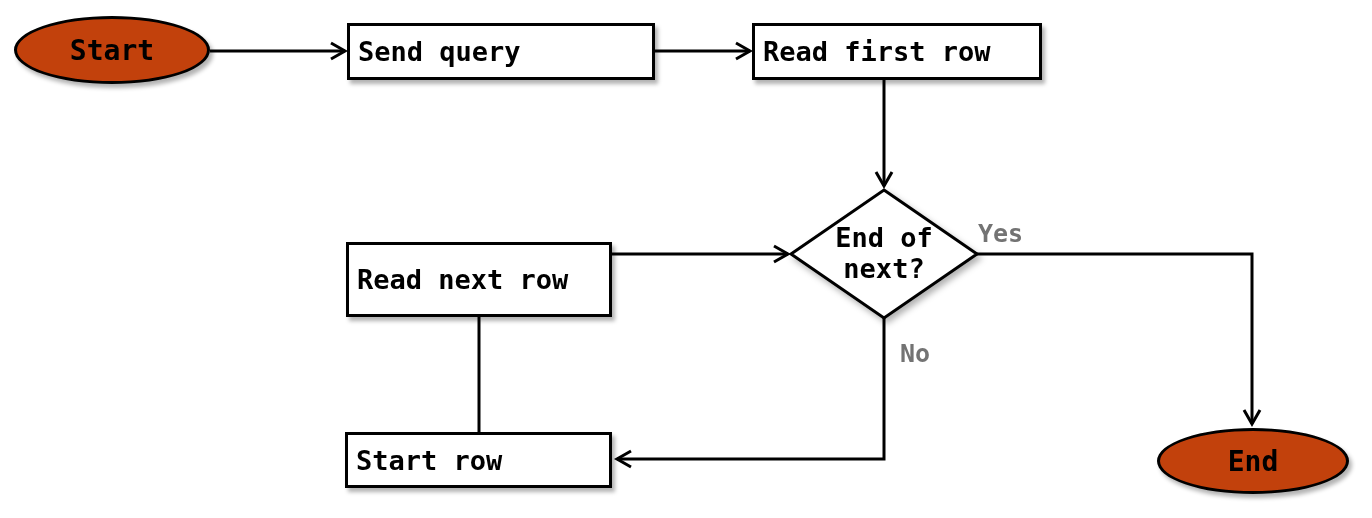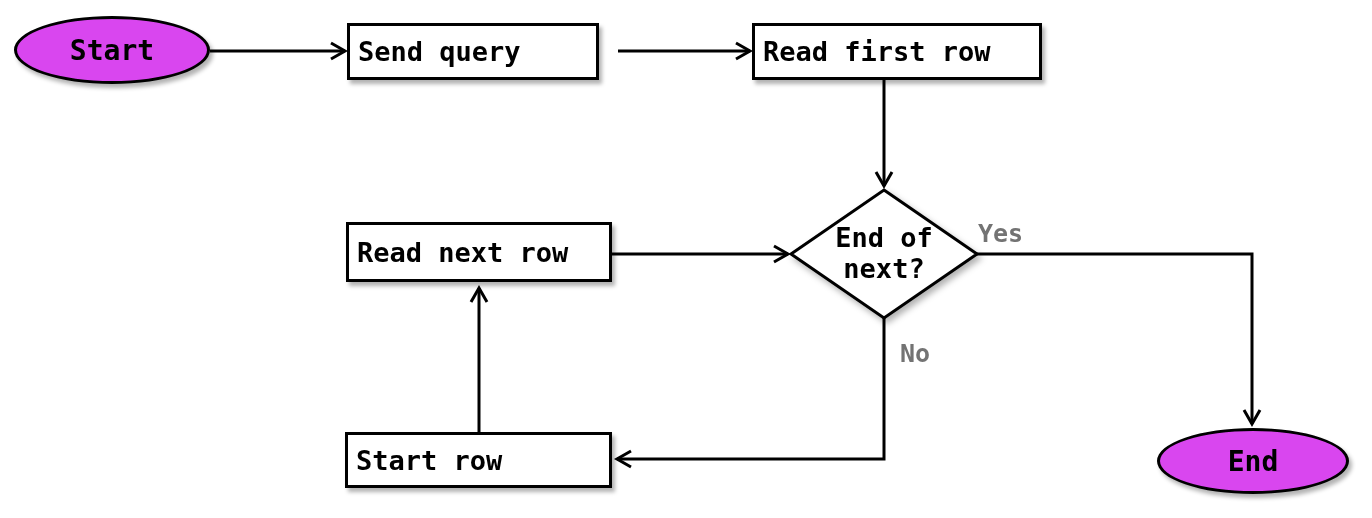--- a/index.html
+++ b/index.html
@@ -23,21 +23,21 @@
     white-space: nowrap;
   }
   .process {
     background: #ffffff;
     font-size: 27px;
     justify-content: flex-start;
     padding-left: 8px;
     box-shadow: 3px 4px 4px rgba(0,0,0,0.30);
   }
   .terminator {
-    background: #d946ef;
+    background: #c2410c;
     border-radius: 50%;
     justify-content: center;
     font-size: 28px;
     box-shadow: 3px 4px 4px rgba(0,0,0,0.30);
   }
   .diamond-label {
     position: absolute;
     left: 774px;
     top: 222px;
     width: 220px;
@@ -78,37 +78,37 @@
     <polyline points="884,318 884,459 617,459" fill="none" stroke="#000000" stroke-width="3" marker-end="url(#arrow)"></polyline>
     <polyline points="479,432 479,288" fill="none" stroke="#000000" stroke-width="3" marker-end="url(#arrow)"></polyline>
 
     <polygon points="884,190 977,254 884,318 791,254" fill="#ffffff" stroke="#000000" stroke-width="3" style="filter: drop-shadow(3px 4px 3px rgba(0,0,0,0.30));"></polygon>
   </svg>
 
   <div class="node terminator" style="left:14px; top:16px; width:196px; height:68px;">
     <span>Start</span>
   </div>
 
-  <div class="node process" style="left:347px; top:23px; width:252px; height:57px;">
+  <div class="node process" style="left:347px; top:23px; width:308px; height:57px;">
     <span>Send query</span>
   </div>
 
   <div class="node process" style="left:752px; top:23px; width:290px; height:57px;">
     <span>Read first row</span>
   </div>
 
   <div class="diamond-label">
     <span>End of</span>
     <span>next?</span>
   </div>
 
   <div class="edge-label yes">Yes</div>
   <div class="edge-label no">No</div>
 
-  <div class="node process" style="left:346px; top:222px; width:266px; height:60px;">
+  <div class="node process" style="left:346px; top:242px; width:266px; height:75px;">
     <span>Read next row</span>
   </div>
 
   <div class="node process" style="left:345px; top:432px; width:267px; height:56px;">
     <span>Start row</span>
   </div>
 
   <div class="node terminator" style="left:1157px; top:428px; width:192px; height:66px;">
     <span>End</span>
   </div>

